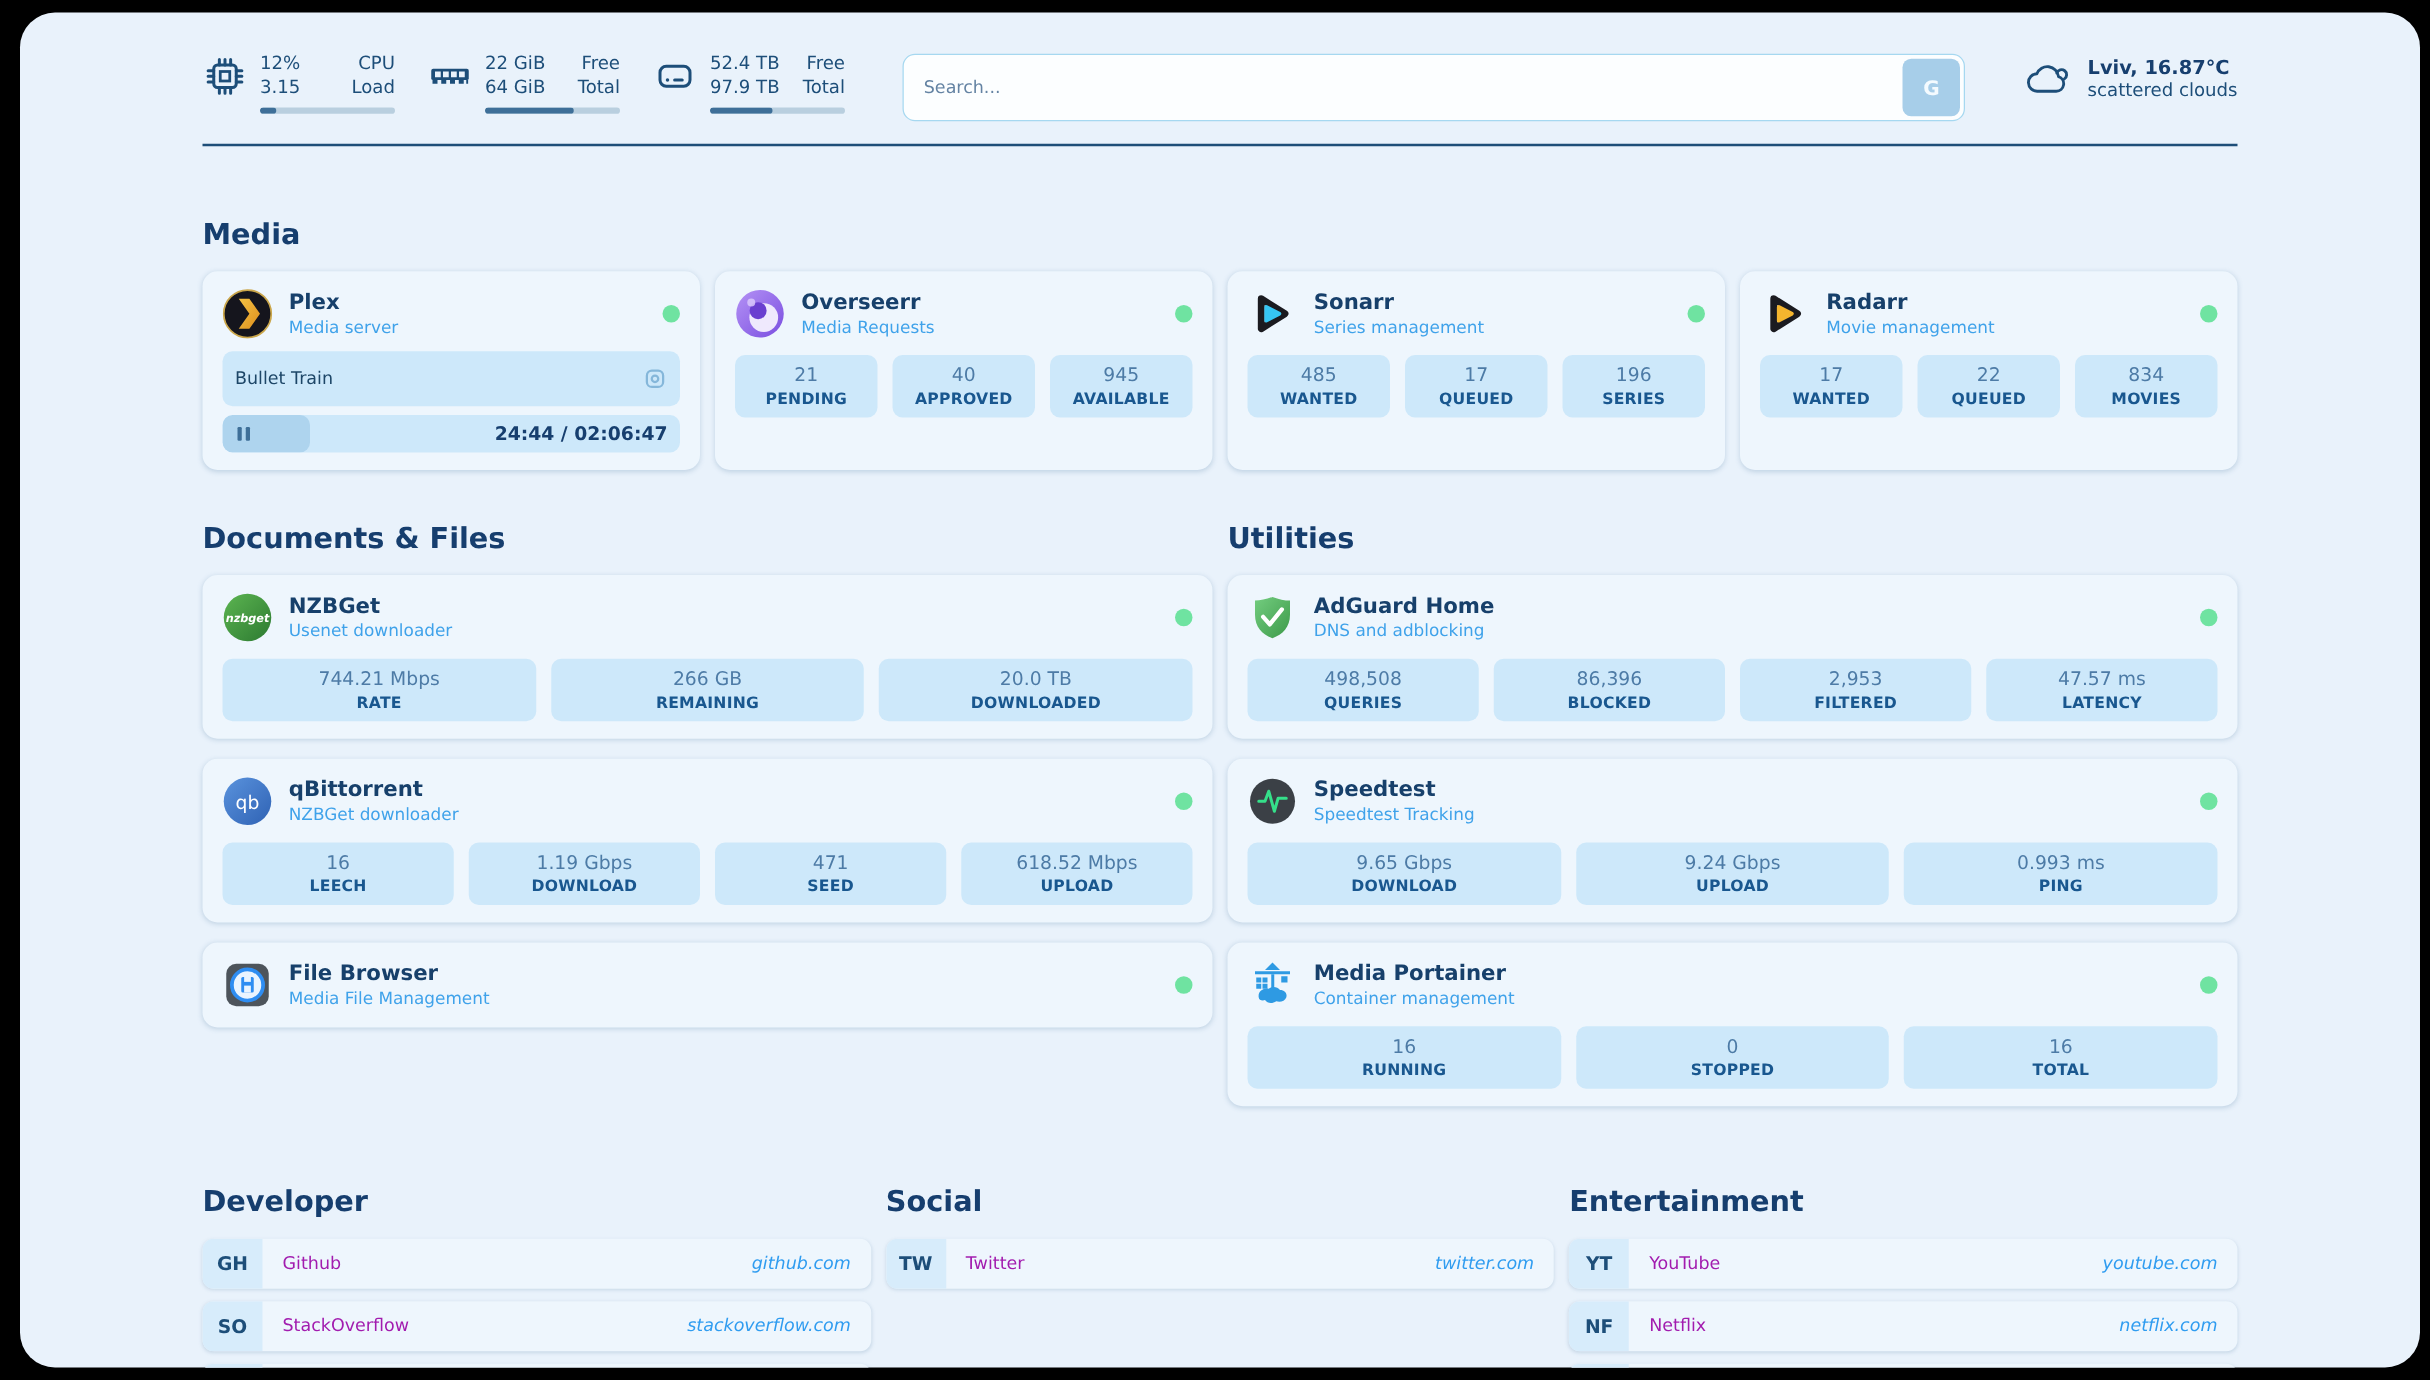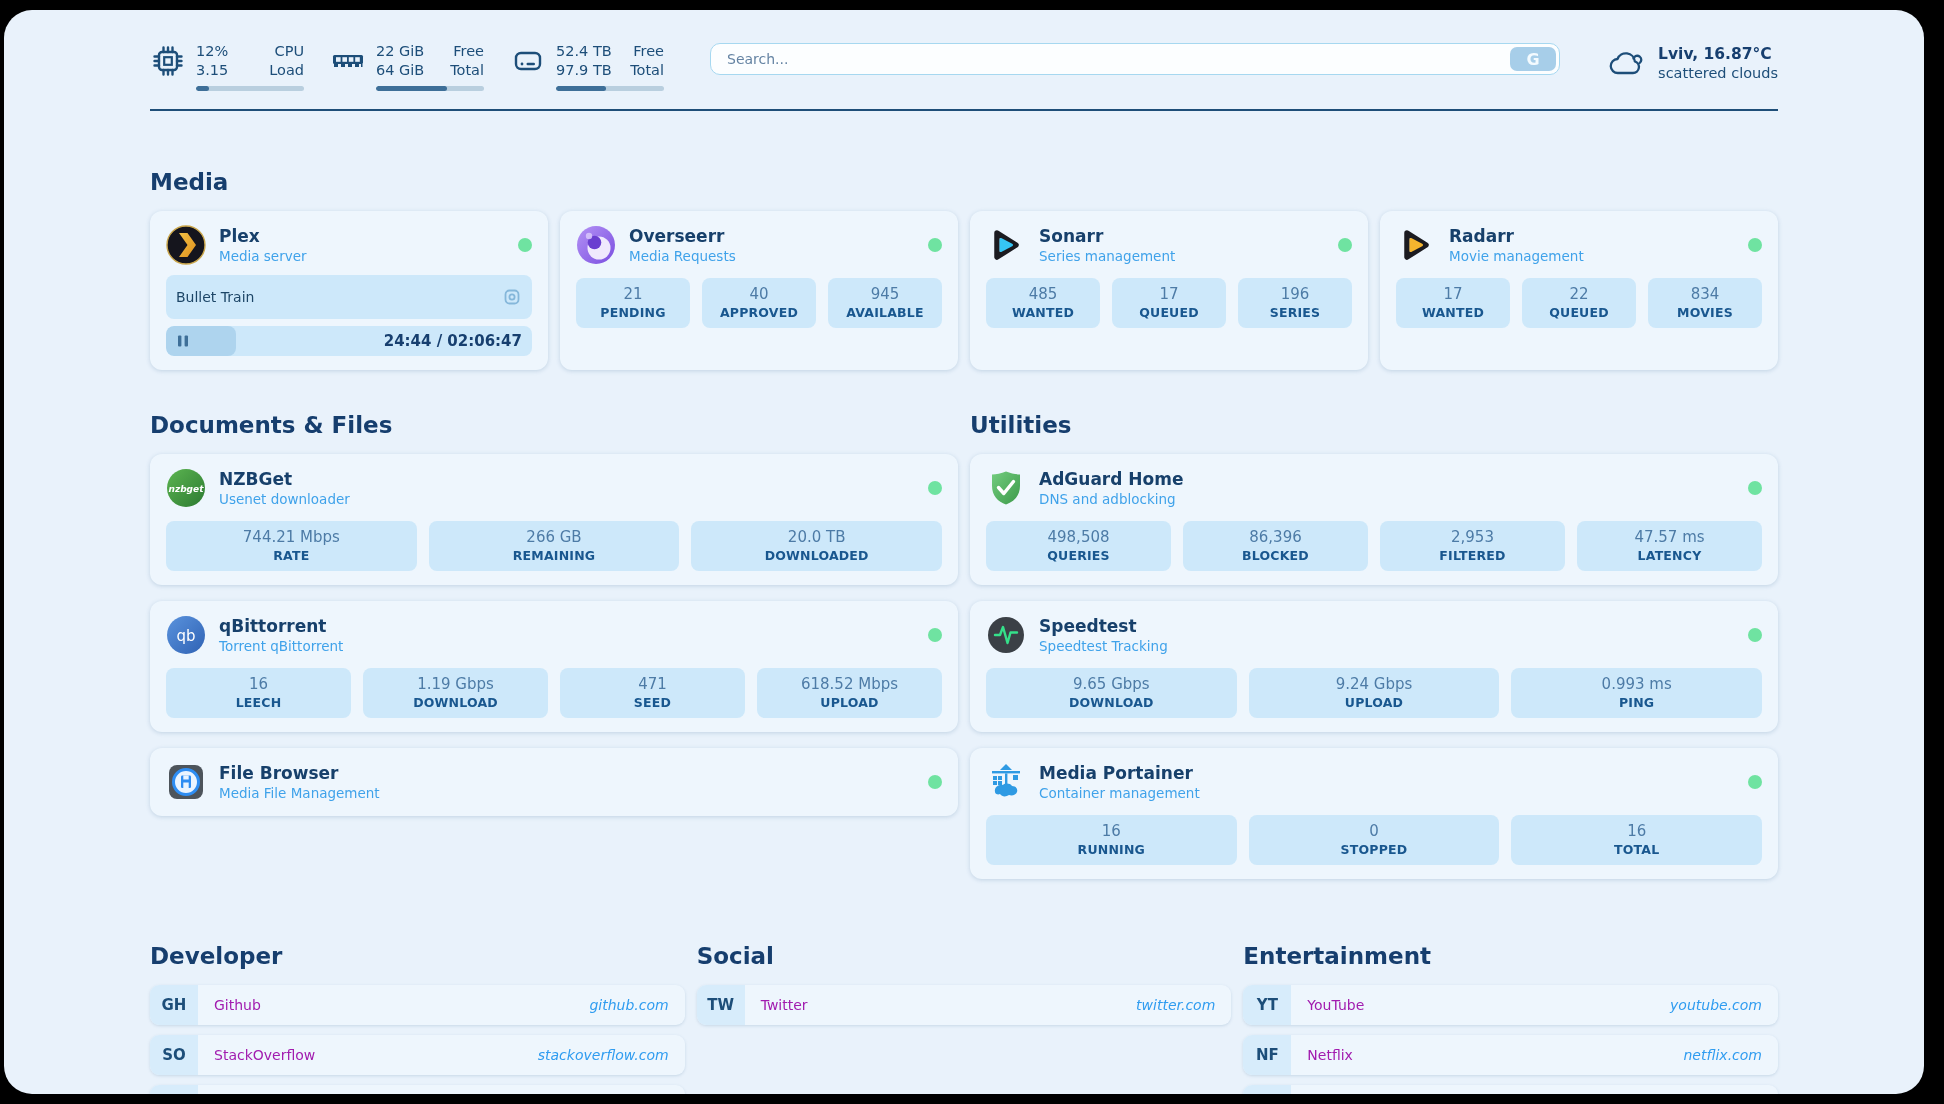--- a/index.html
+++ b/index.html
@@ -1,35 +1,35 @@
 <!DOCTYPE html>
 <html><head>
 <meta charset="utf-8">
 <style>
   * { margin:0; padding:0; box-sizing:border-box; }
   html,body { width:1944px; height:1104px; background:#000; overflow:hidden;
               font-family:"DejaVu Sans","Liberation Sans",sans-serif; }
-  .panel { position:absolute; left:4px; top:10px; width:1920px; height:1084px;
+  .panel { position:absolute; left:16px; top:10px; width:1920px; height:1084px;
            background:#e9f2fb; border-radius:28px; overflow:hidden; }
   .content { width:1628px; margin:0 auto; }
 
   
   .topbar { display:flex; align-items:flex-start; padding-top:32px; }
   .stats-group { display:flex; gap:26px; }
   .sysstat { display:flex; gap:10px; }
   .sysstat .sicon { width:36px; height:36px; flex:0 0 auto; margin-top:1px; }
   .stat-body { display:flex; flex-direction:column; }
   .stat-cols { display:flex; justify-content:space-between; gap:18px; min-width:108px; }
   .stat-col { display:flex; flex-direction:column; color:#1d4e79; font-size:14.5px; line-height:1.3; font-weight:500; }
   .stat-col.right { text-align:right; }
   .sbar { height:5px; border-radius:3px; background:#b9cfdf; margin-top:6px; overflow:hidden; }
   .sbar-fill { height:100%; background:#3e6f98; border-radius:3px; }
 
   .search-wrap { flex:1; margin:1px 46px 0 46px; position:relative; }
-  .search-input { width:100%; height:32px; border:1.5px solid #a6d8f0; border-radius:10px;
+  .search-input { width:100%; height:54px; border:1.5px solid #a6d8f0; border-radius:10px;
                   background:#fcfeff; padding:0 58px 0 16px; font-size:14px; color:#24548a;
                   font-family:"DejaVu Sans","Liberation Sans",sans-serif; outline:none; }
   .search-input::placeholder { color:#4a6e93; opacity:.85; }
   .g-btn { position:absolute; right:4px; top:4px; bottom:4px; width:46px; border:none;
            background:#a7cee9; border-radius:7px; color:#f4fbff; font-size:16px; font-weight:600;
            cursor:pointer; font-family:"DejaVu Sans","Liberation Sans",sans-serif; }
 
   .weather { display:flex; gap:12px; margin-top:2px; align-items:flex-start; }
   .weather .wicon { width:40px; height:40px; }
   .wloc { font-size:15.5px; font-weight:600; color:#173f6f; line-height:1.35; }
@@ -362,21 +362,21 @@
                     <linearGradient id="qbg" x1="0" y1="0" x2="1" y2="1">
                 <stop offset="0" stop-color="#5a93dd"></stop>
                       <stop offset="1" stop-color="#2f62b4"></stop>
                     </linearGradient>
                   </defs>
               <circle cx="20" cy="20" r="19" fill="url(#qbg)"></circle>
               <text x="20" y="26" text-anchor="middle" font-size="15" fill="#ffffff" font-family="DejaVu Sans, sans-serif">qb</text>
             </svg>
             <div class="app-titles">
               <div class="app-title">qBittorrent</div>
-              <div class="app-subtitle">Torrent qBittorrent</div>
+              <div class="app-subtitle">NZBGet downloader</div>
             </div>
             <span class="status-dot"></span>
           </div>
           <div class="stats-row">
             <div class="stat-box">
               <div class="stat-value">16</div>
               <div class="stat-label">LEECH</div>
             </div>
             <div class="stat-box">
               <div class="stat-value">1.19 Gbps</div>

